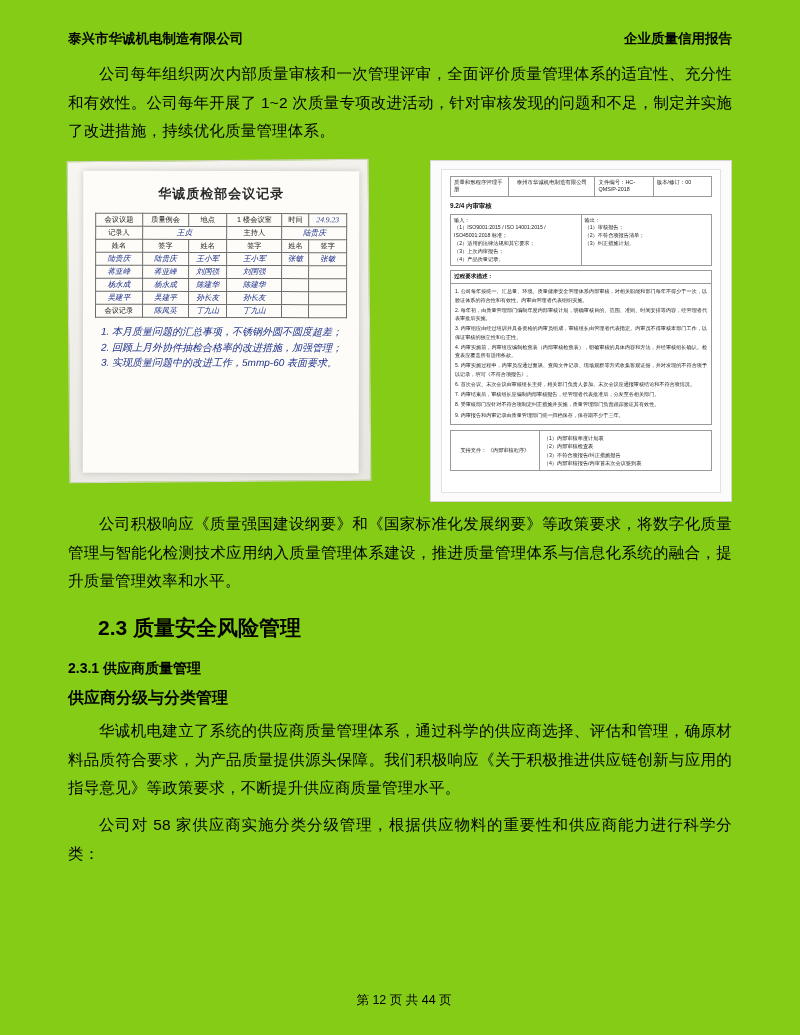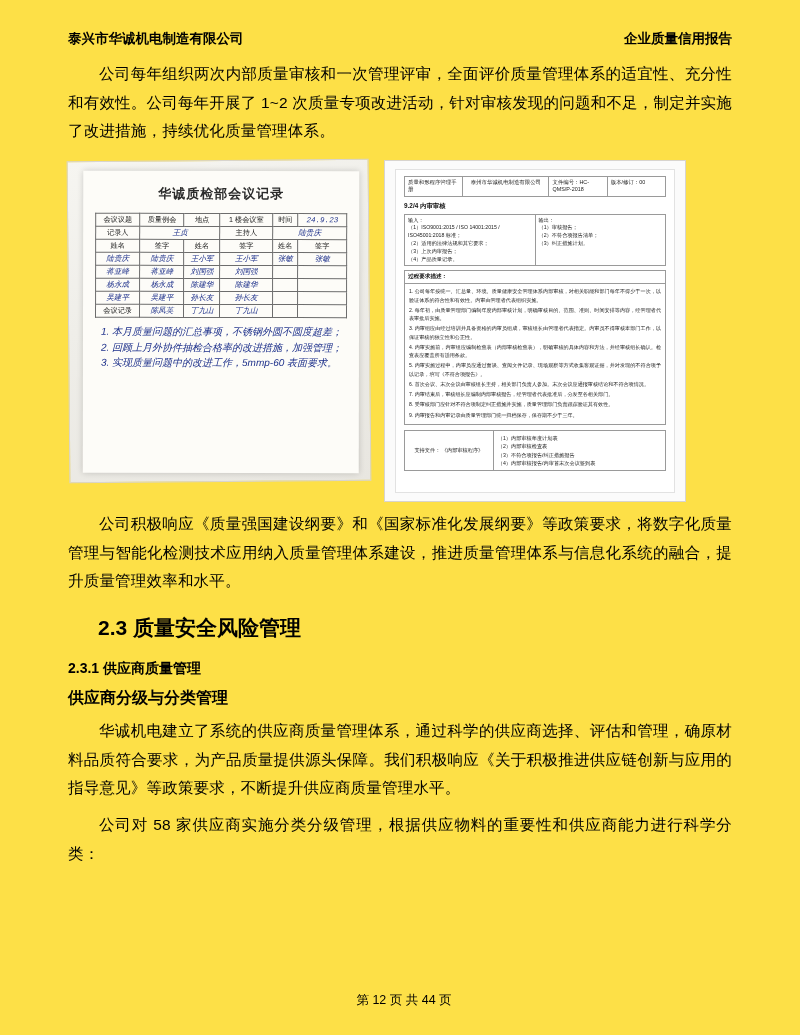--- a/index.html
+++ b/index.html
@@ -6,21 +6,21 @@
     margin: 0;
     padding: 0;
     background: #c8c8c8;
   }
   body {
     font-family: "Liberation Sans", sans-serif;
   }
   .page {
     width: 800px;
     height: 1035px;
-    background: #fde047;
+    background: #84cc16;
     position: relative;
     box-sizing: border-box;
     overflow: hidden;
     margin: 0 auto;
     padding-left: 7px;
   }
   .page-inner {
     position: absolute;
     left: 68px;
     top: 30px;
@@ -50,21 +50,21 @@
   }
   .para.indent {
     text-indent: 2em;
   }
   
   .images-row {
     display: flex;
     gap: 14px;
     margin-top: 14px;
     align-items: flex-start;
-    justify-content: flex-start;
+    justify-content: space-between;
   }
   .photo {
     position: relative;
     background: #f2f0ec;
     border: 1px solid #d8d4ce;
     overflow: hidden;
   }
   .photo-left {
     width: 300px;
     height: 320px;
@@ -105,21 +105,21 @@
   }
   .sheet-table td {
     border: 1px solid #6d6d6d;
     height: 12px;
     text-align: center;
     padding: 0 1px;
     line-height: 1.1;
   }
   .ink {
     color: #1c2f8a;
-    font-family: Liberation Mono, monospace;
+    font-family: Liberation Serif, serif;
     font-style: italic;
     font-size: 7.6px;
   }
   .sheet-notes {
     margin: 6px 14px 0 18px;
     font-size: 10px;
     line-height: 1.55;
     color: #1c2f8a;
     font-family: Liberation Sans, sans-serif;
     font-style: italic;

